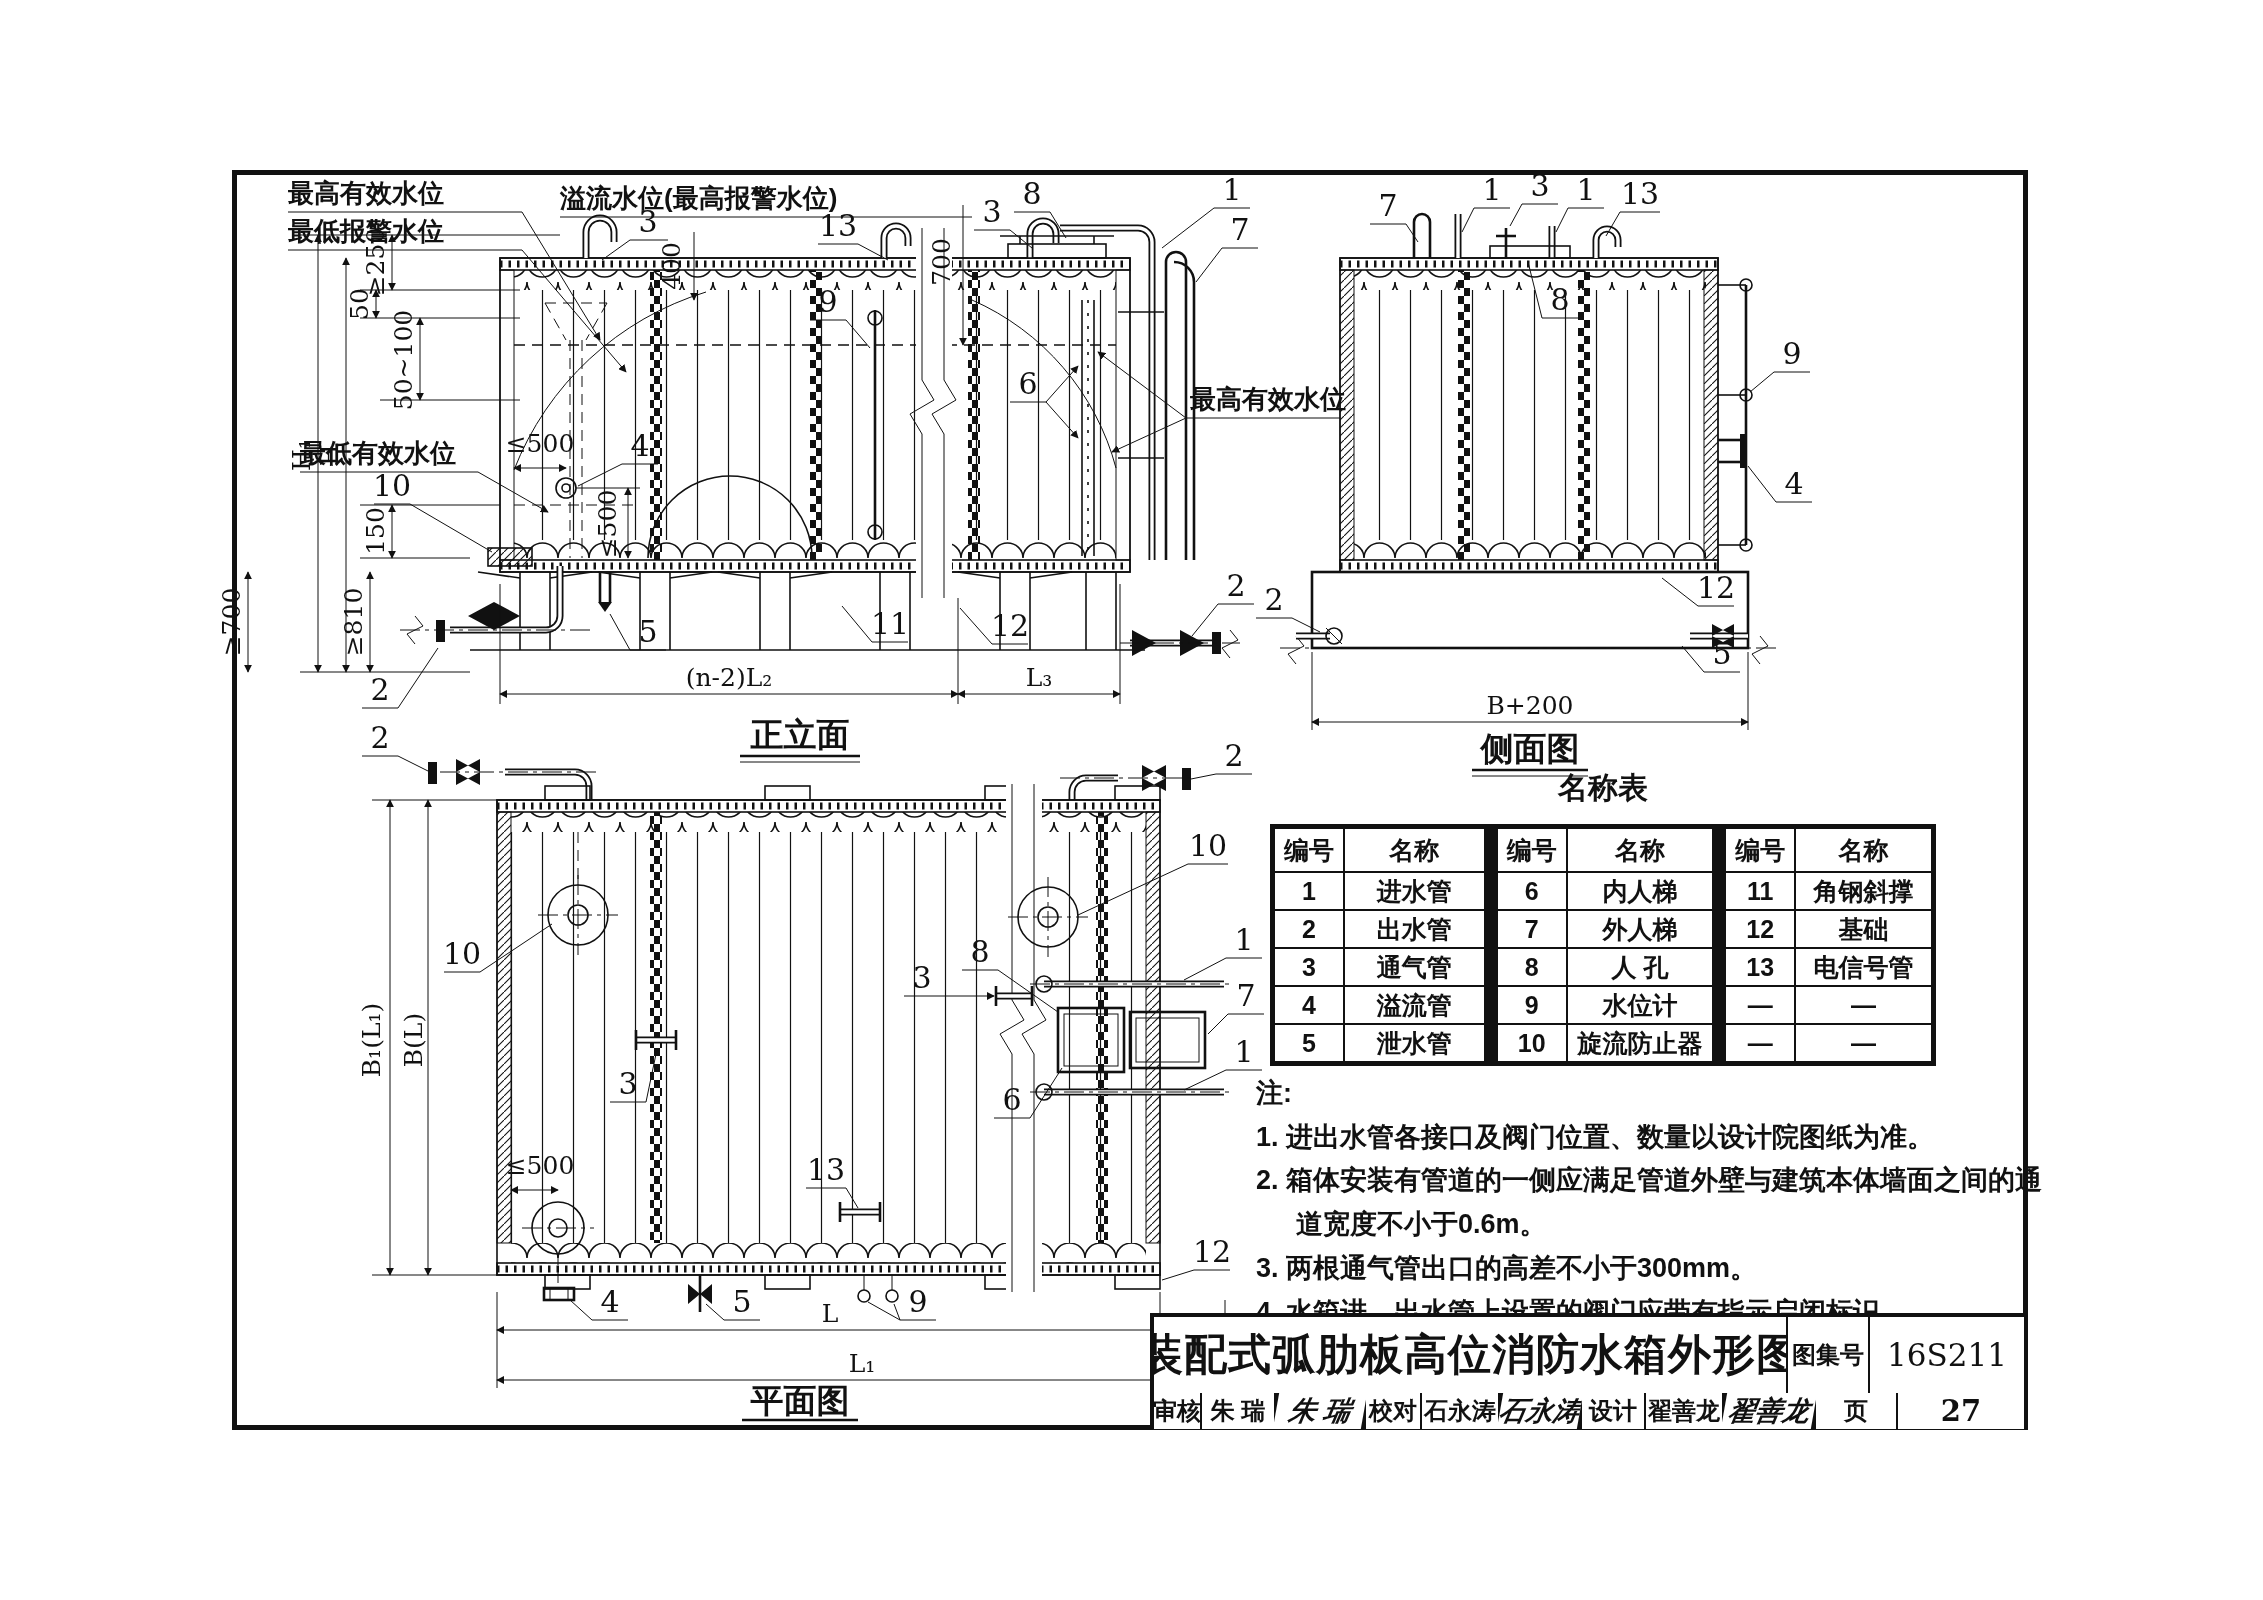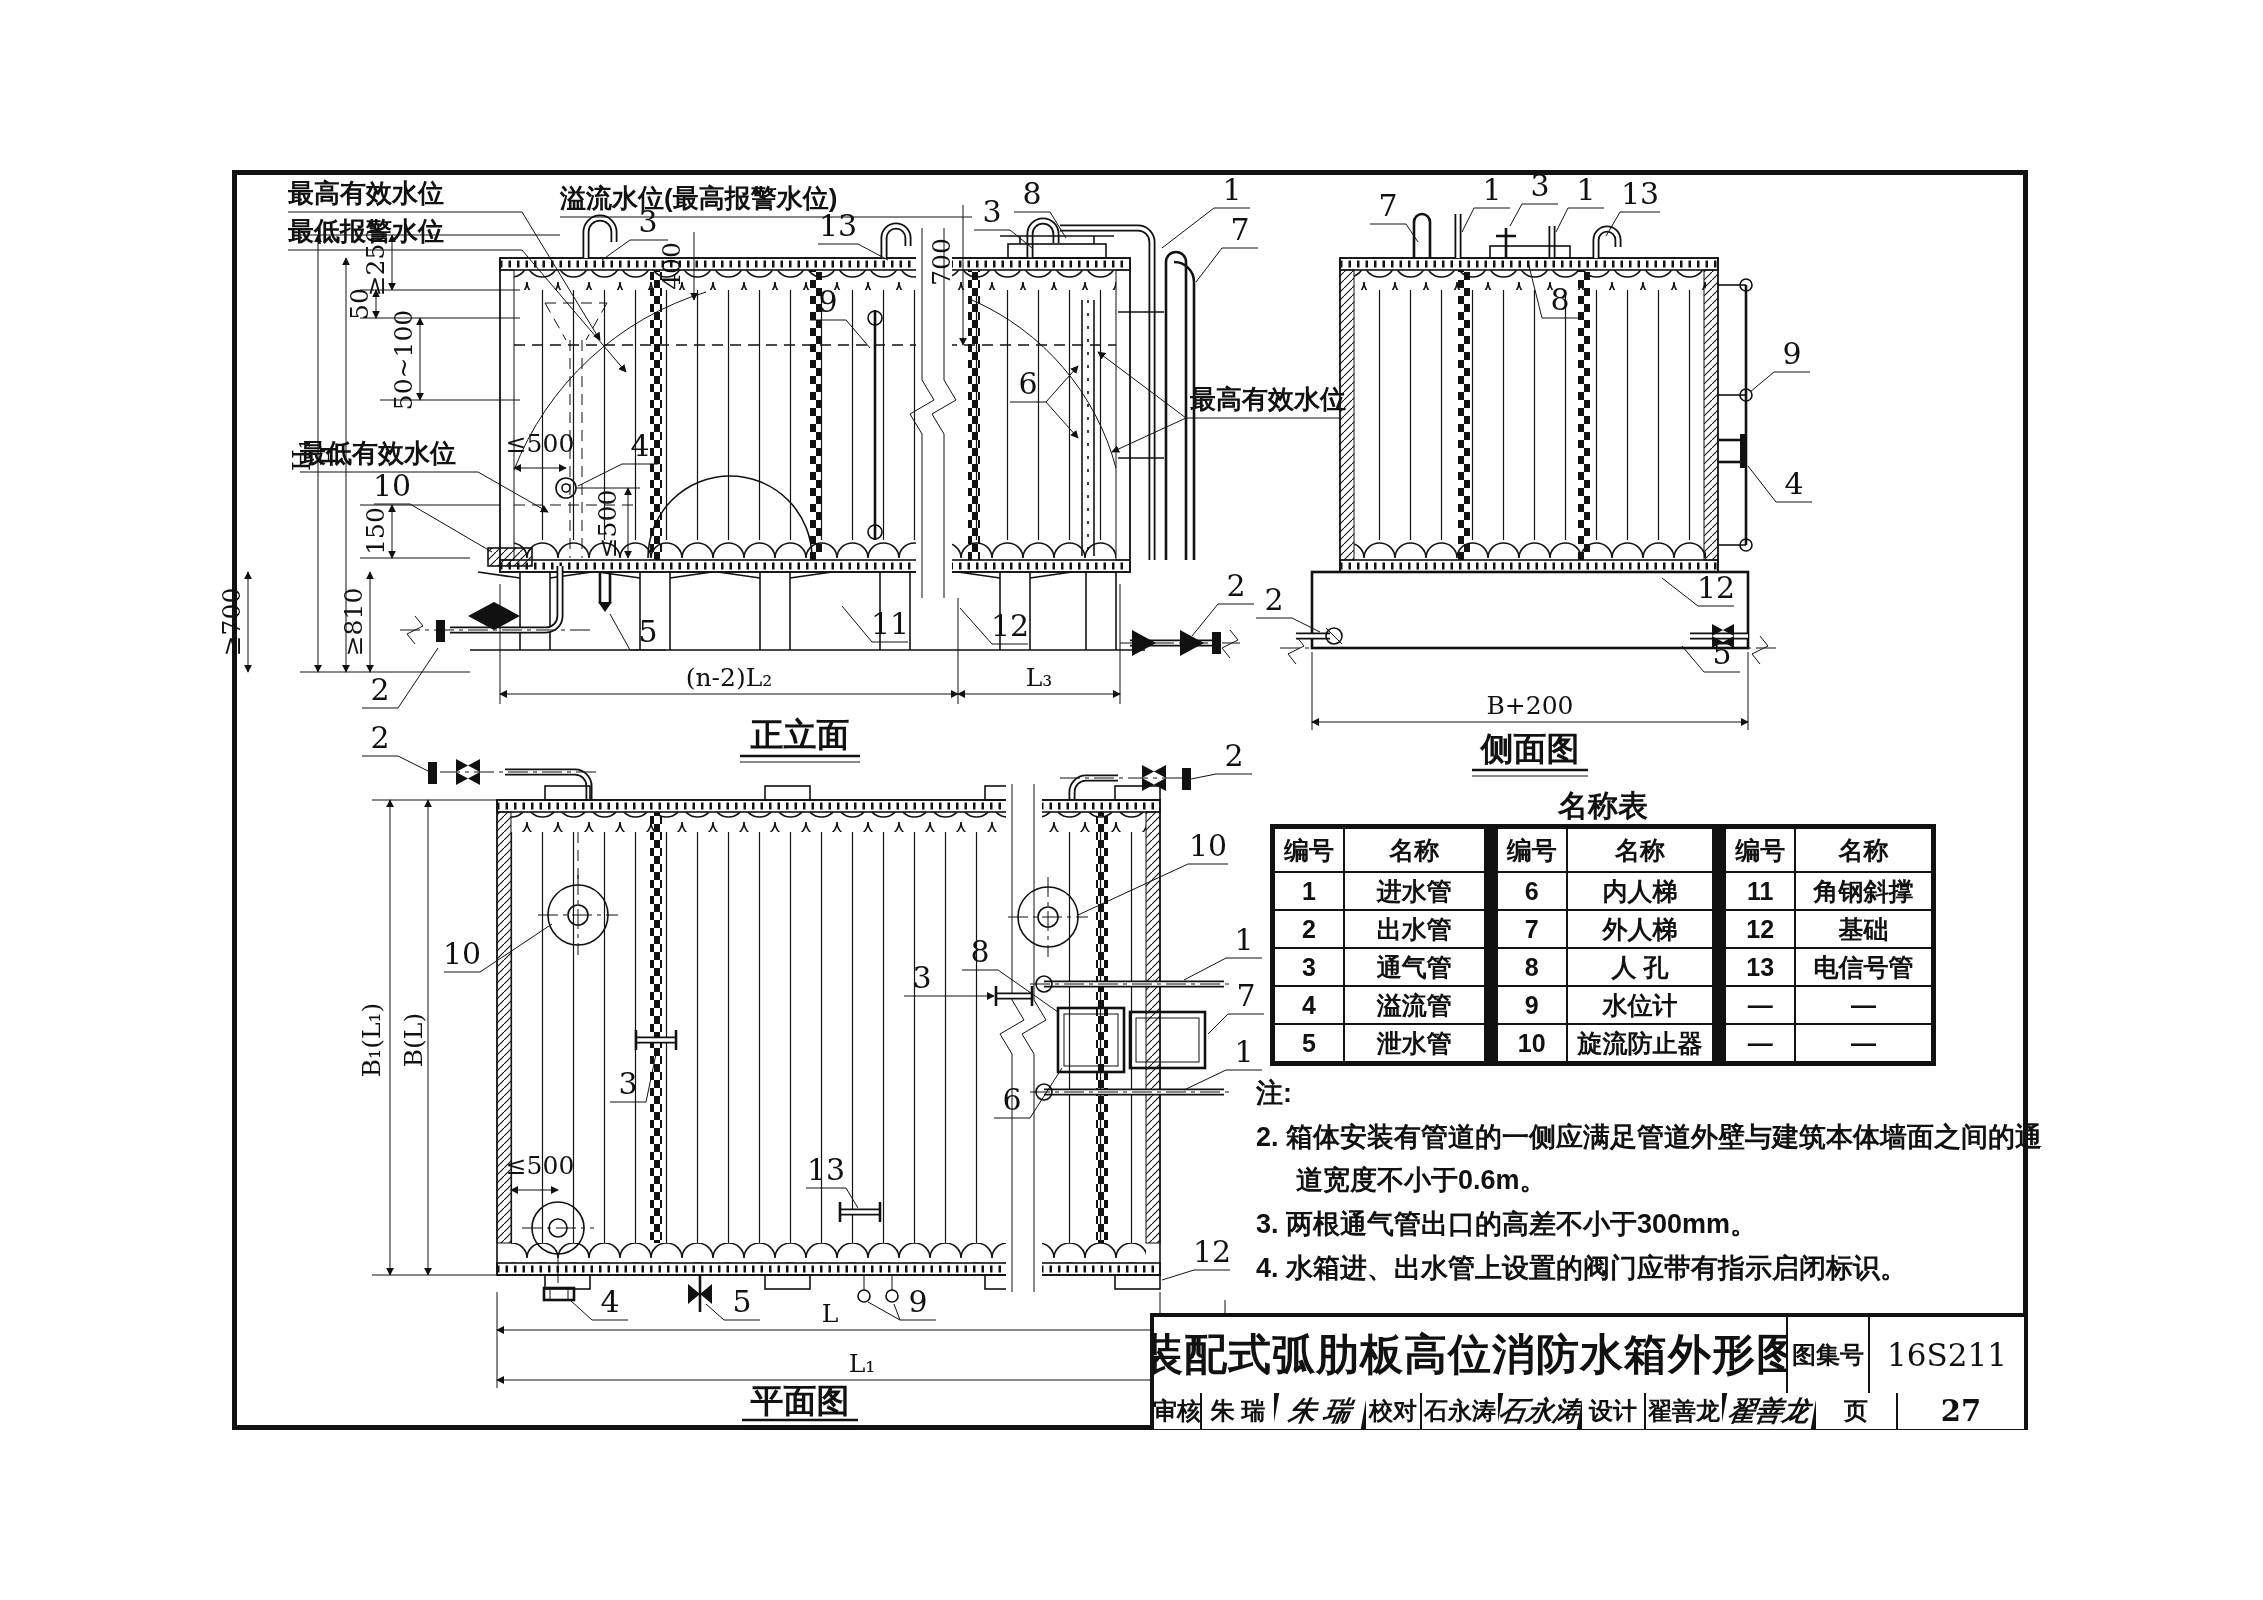--- a/index.html
+++ b/index.html
@@ -17,21 +17,21 @@
   svg .dd{stroke-dasharray:20 5 4 5}
   svg .dot{stroke:#111;stroke-width:7;stroke-dasharray:2.5 6;fill:none}
   svg .blk{fill:#111;stroke:none}
   svg .wht{fill:#fff;stroke:none}
   svg text{fill:#111}
   .num{font-family:"DejaVu Serif",serif;font-size:30px}
   .dim{font-family:"DejaVu Serif",serif;font-size:25px}
   .cn{font-size:26px;font-weight:600;font-family:"Liberation Sans",sans-serif}
   .cap{font-size:33px;font-weight:700;font-family:"Liberation Sans",sans-serif}
   
-  .ntable-title{position:absolute;left:1270px;top:786px;width:666px;text-align:center;
+  .ntable-title{position:absolute;left:1270px;top:768px;width:666px;text-align:center;
                 font-size:30px;font-weight:700}
   .ntable{position:absolute;left:1270px;top:824px;width:666px;display:flex;gap:10px;
           border:3px solid #111;box-sizing:border-box;background:#111}
   .ntable table{border-collapse:collapse;background:#fff;table-layout:fixed}
   .ntable td{border:2px solid #111;text-align:center;font-size:25px;font-weight:600;
              height:36px;padding:0 2px;white-space:nowrap}
   .ntable tr:first-child td{height:42px}
   .ntable .cid{width:64px}
   
   .notes{position:absolute;left:1256px;top:1072px;width:790px;font-size:27px;font-weight:600;
@@ -716,20 +716,21 @@
       <tr>
             <td>—</td>
             <td>—</td>
           </tr>
     </tbody>
       </table>
   </div>
 
   <div class="notes">
     <div>注:</div>
+    <div class="note-item">1. 进出水管各接口及阀门位置、数量以设计院图纸为准。</div>
     <div class="note-item">2. 箱体安装有管道的一侧应满足管道外壁与建筑本体墙面之间的通道宽度不小于0.6m。</div>
     <div class="note-item">3. 两根通气管出口的高差不小于300mm。</div>
     <div class="note-item">4. 水箱进、出水管上设置的阀门应带有指示启闭标识。</div>
   </div>
 
   <div class="tblock">
     <div class="tb-row" style="height:76px">
       <div class="tb-cell tb-title" style="width:632px">装配式弧肋板高位消防水箱外形图</div>
       <div class="tb-cell tb-atlas-label" style="width:80px">图集号</div>
       <div class="tb-cell tb-atlas-no" style="flex:1">16S211</div>

